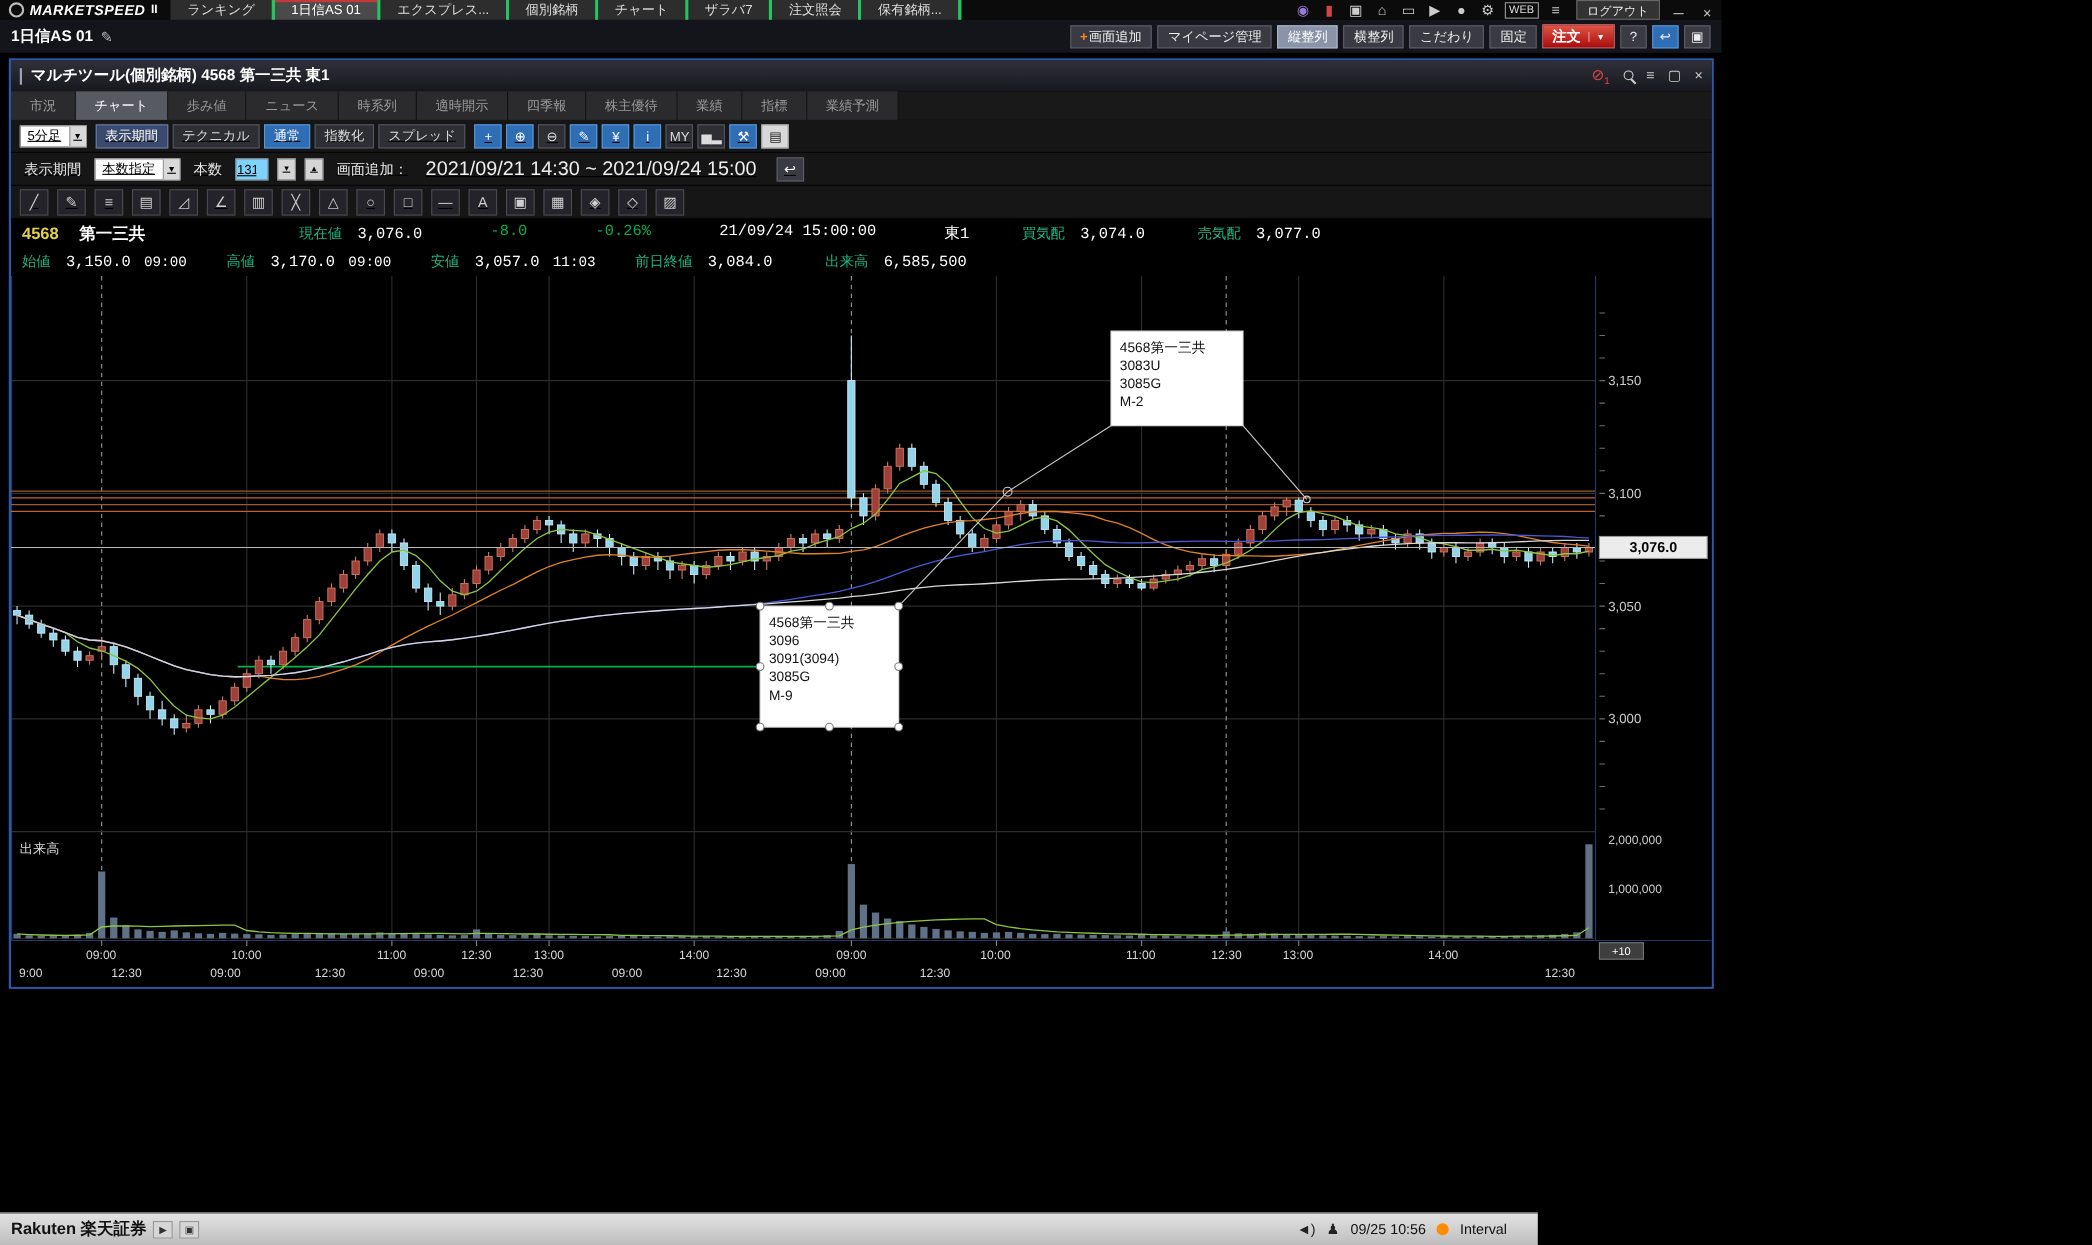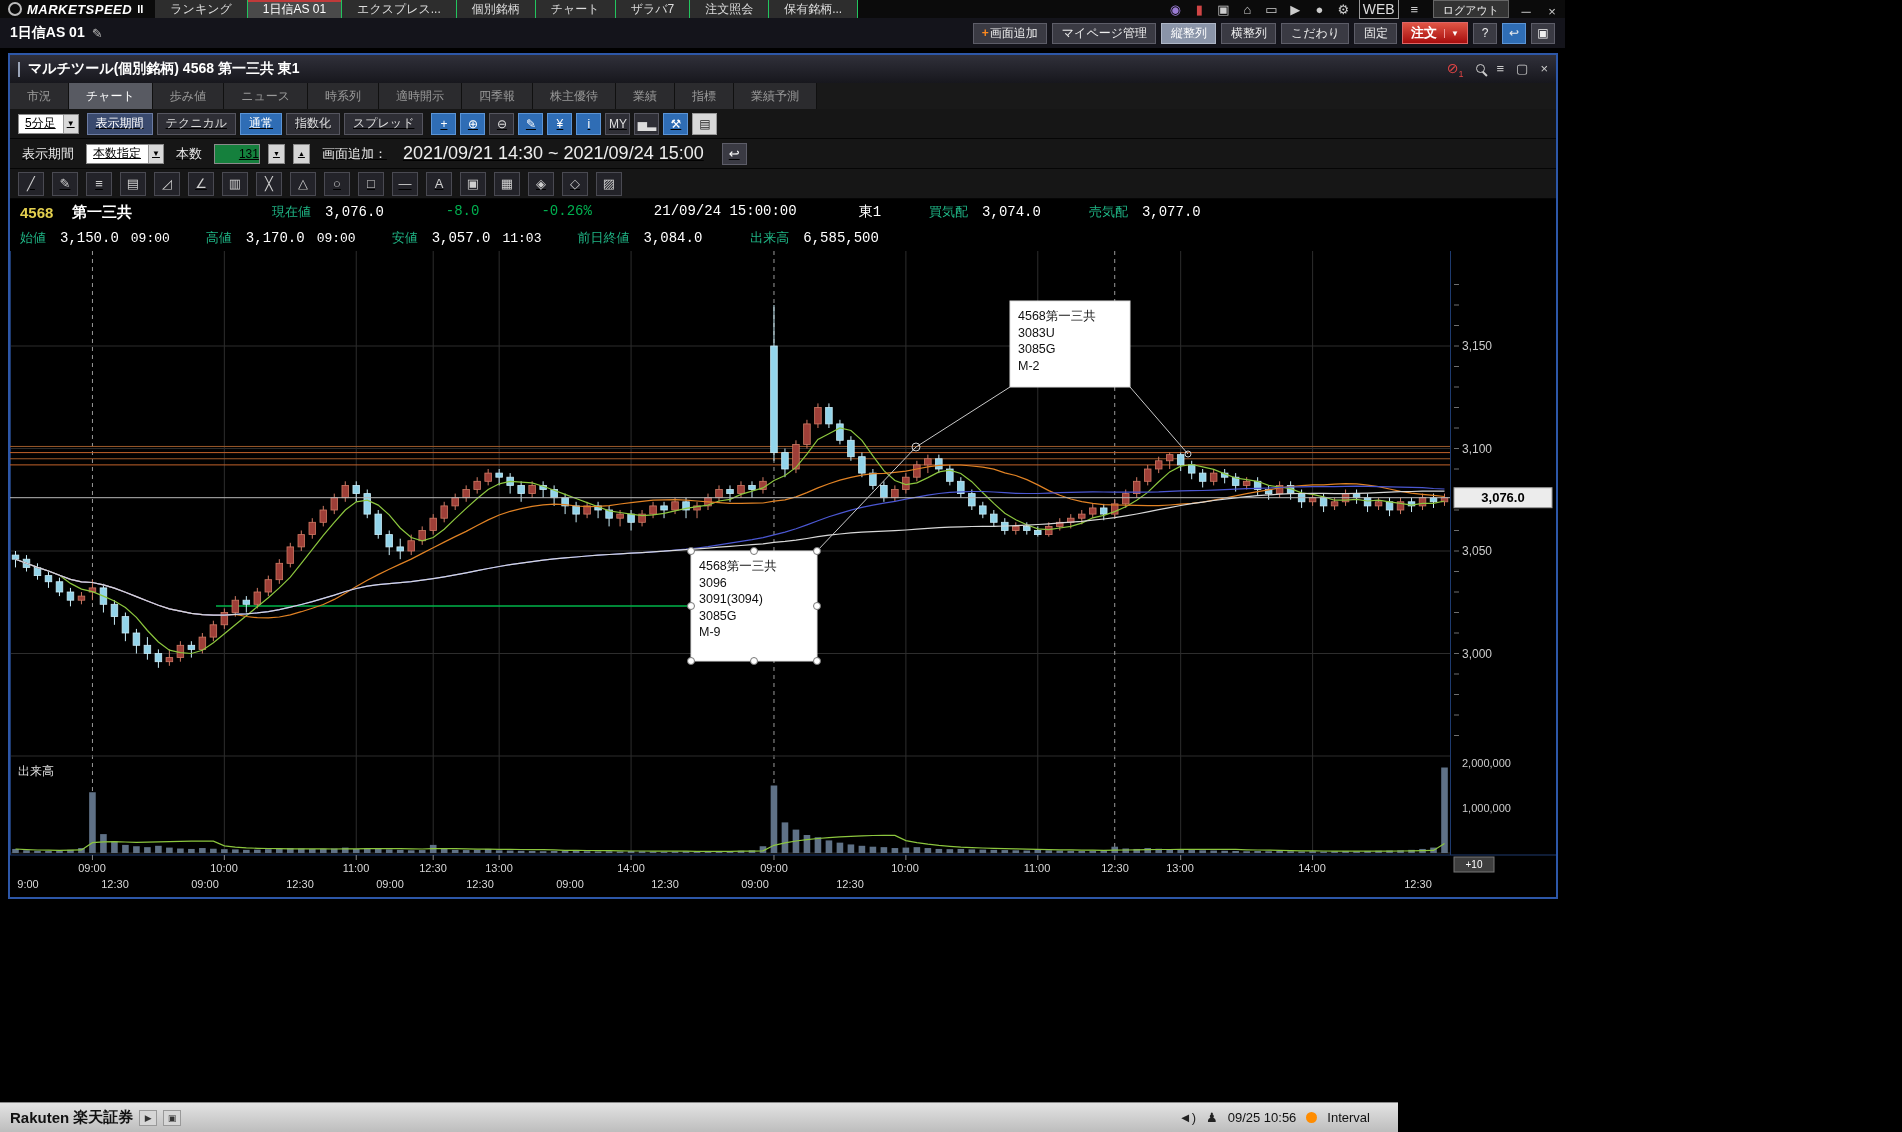--- a/index.html
+++ b/index.html
@@ -9,26 +9,26 @@
   .app { position:absolute; left:0; top:0; width:1565px; }
 
   
   .topbar { height:18px; background:#0b0b0b; display:flex; align-items:stretch; }
   .logo { display:flex; align-items:center; gap:5px; padding:0 12px 0 8px; }
   .logo-mark { width:14px; height:14px; border:2px solid #bbb; border-radius:50%; display:inline-block; }
   .logo-text { color:#fff; font-size:13px; font-weight:bold; font-style:italic; letter-spacing:.5px; }
   .logo-suffix { color:#fff; font-size:11px; font-weight:bold; }
   .top-tabs { display:flex; }
   .top-tab { display:flex; align-items:center; padding:0 15px; background:#2d2d2d; color:#ddd;
-             font-size:12px; border-right:1px solid #22c55e; cursor:default; }
+             font-size:12px; border-right:3px solid #22c55e; cursor:default; }
   .top-tab.is-active { background:#4a4a4a; color:#fff; box-shadow:inset 0 2px 0 #c03a3a; }
   .top-icons { margin-left:auto; display:flex; align-items:center; gap:7px; padding:0 6px; }
   .ticon { min-width:17px; height:17px; display:flex; align-items:center; justify-content:center;
            color:#ccc; font-size:13px; }
-  .ticon.v-boxed i { border:1px solid #999; font-size:14px; padding:1px 3px; font-style:normal; }
+  .ticon.v-boxed i { border:1px solid #999; font-size:10px; padding:1px 3px; font-style:normal; }
   .ticon i { font-style:normal; }
   .logout-btn { background:#333; color:#eee; font-size:11px; border:1px solid #666; padding:2px 9px; margin:0 4px; }
   .winctl { color:#ccc; font-size:13px; width:26px; text-align:center; line-height:24px; }
 
   
   .wsbar { height:30px; background:#14141b; display:flex; align-items:center; padding:0 10px; gap:7px; }
   .ws-title { color:#fff; font-size:14px; font-weight:bold; }
   .ws-edit { color:#bbb; font-size:13px; }
   .ws-right { margin-left:auto; display:flex; align-items:center; gap:5px; }
   .ws-group { display:flex; gap:5px; }
@@ -72,22 +72,22 @@
             display:flex; align-items:center; padding-left:6px; }
   .select .caret { font-size:8px; background:#d9d9d9; border-left:1px solid #999; height:100%;
                    display:flex; align-items:center; padding:0 3px; margin-left:7px; }
   .tbtn { background:#2e2e35; border:1px solid #55555f; color:#ddd; font-size:12px; height:22px;
           padding:0 8px; }
   .tbtn.v-pressed { background:#3a4a6e; border-color:#6b7ba2; color:#fff; }
   .tbtn.v-blue { background:#2f6db5; border-color:#5b94d6; color:#fff; }
   .tbtn.v-light { background:#d8d8d8; color:#222; border-color:#999; }
   .ibtn { width:25px; padding:0; font-size:12px; }
   .tb-label { color:#e8e8e8; font-size:13px; margin:0 4px; }
-  .num-input { width:46px; height:20px; border:1px solid #8a8a8a; font-size:12px; text-align:right;
-               padding-right:0; background:#15803d; font-family:"Liberation Sans",sans-serif; }
+  .num-input { width:30px; height:20px; border:1px solid #8a8a8a; font-size:12px; text-align:right;
+               padding-right:10px; background:#7dd3fc; font-family:"Liberation Sans",sans-serif; }
   .spin-btn { width:17px; height:20px; background:#d5d5d5; border:1px solid #888; font-size:7px; }
   .range-text { color:#eee; font-size:18px; margin-left:4px; }
   .back-btn { width:25px; height:22px; background:#3a3a43; border:1px solid #5d5d68; color:#fff;
               font-size:13px; margin-left:10px; }
   .dbtn { width:26px; height:24px; background:#232329; border:1px solid #4a4a52; color:#cfcfcf;
           font-size:13px; }
 
   
   .qrow { height:26px; display:flex; align-items:center; padding:0 10px; background:#000;
           font-size:14px; }

